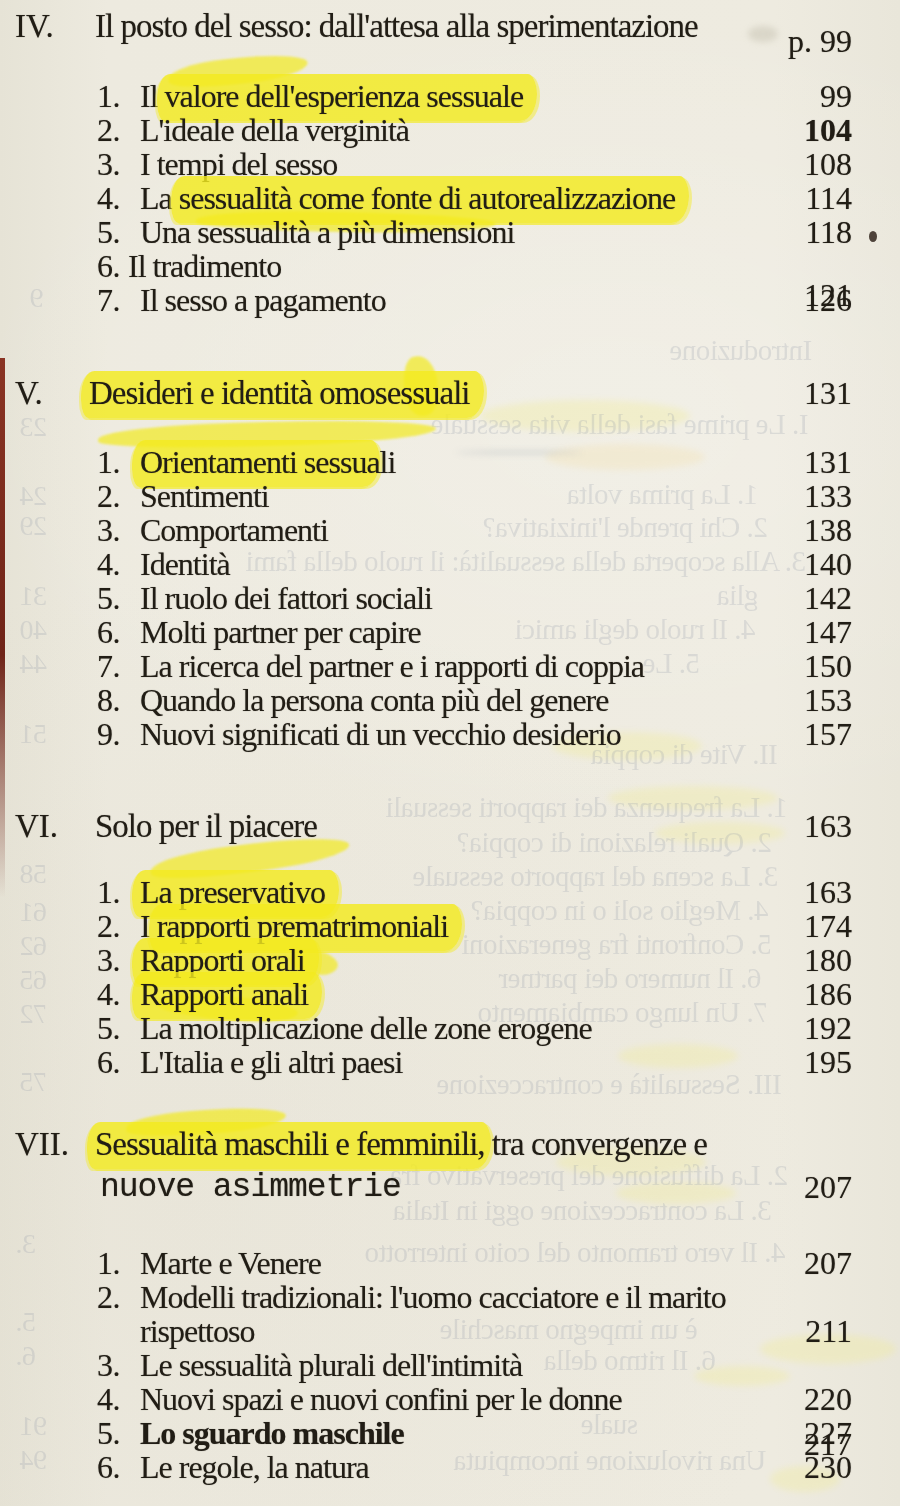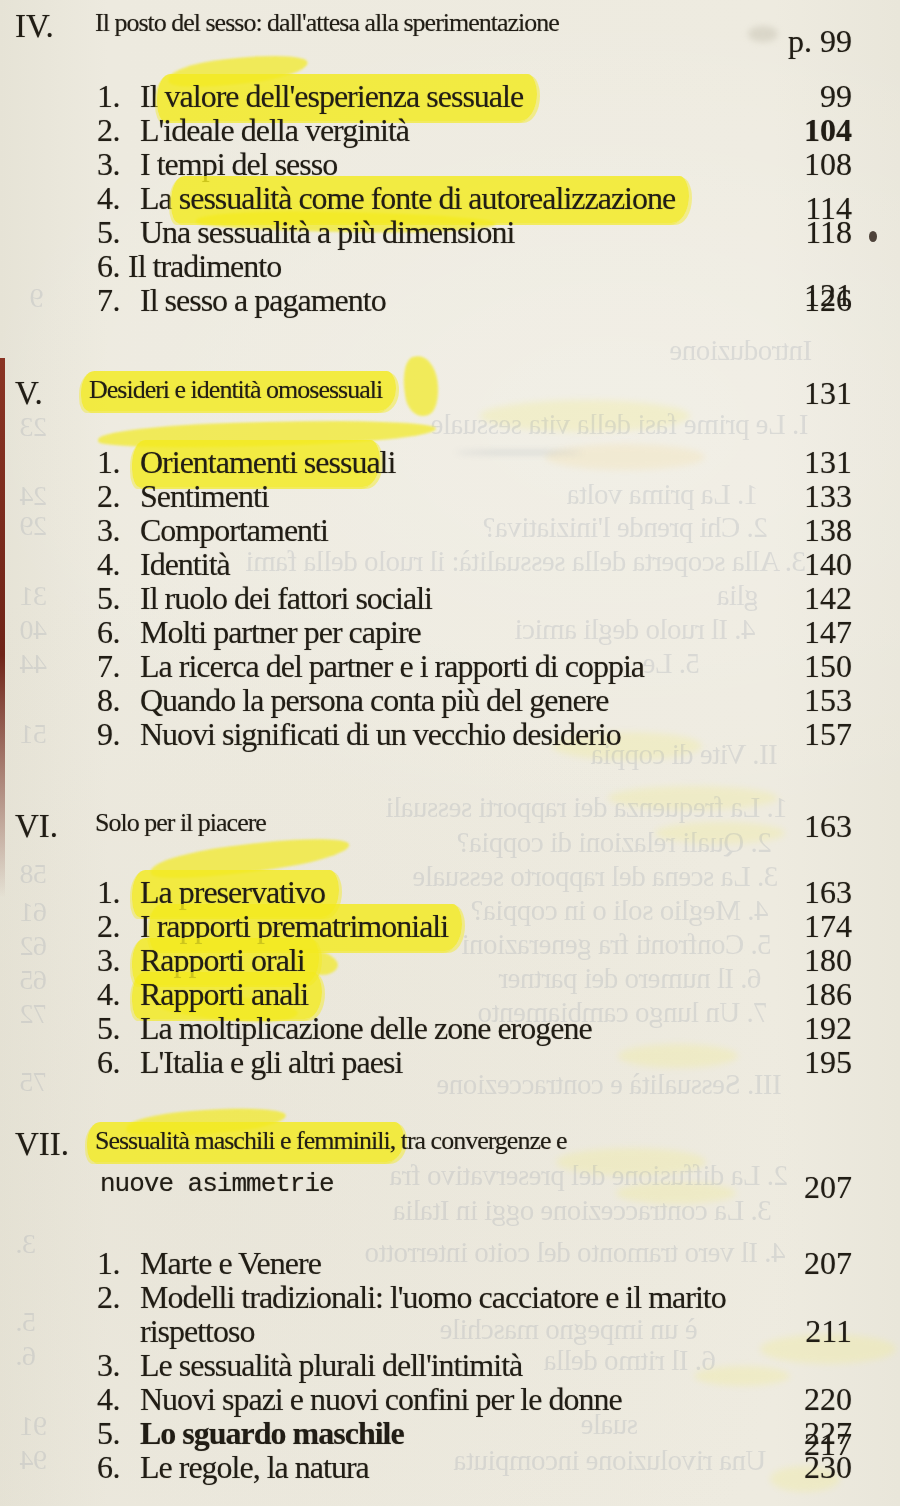--- a/index.html
+++ b/index.html
@@ -8,21 +8,21 @@
     font-family:"Liberation Serif","DejaVu Serif",serif;
     background:
       radial-gradient(1100px 700px at 68% 28%, rgba(255,255,255,.22), transparent 60%),
       radial-gradient(900px 900px at 20% 80%, rgba(220,215,200,.25), transparent 70%),
       linear-gradient(90deg,#e6e3d6,#edeadf 12%,#eeebe0 86%,#e9e6da),
       #ebe8dd;
   }
   .line{position:absolute;white-space:nowrap;line-height:1;z-index:3;color:#211d15;
         text-shadow:0 0 1px rgba(33,29,21,.45);}
   .numeral{font-size:33px;}
-  .heading{font-size:26px;letter-spacing:-1px;}
+  .heading{font-size:33px;letter-spacing:-1px;}
   .inum{font-size:32px;letter-spacing:-0.5px;}
   .itext{font-size:32px;letter-spacing:-1px;}
   .pg{font-size:32px;right:48px;text-align:right;letter-spacing:0;}
   .hl{background:rgba(243,234,30,.82);
       padding:4px 14px 7px 8px;margin:-4px -14px -7px -8px;
       border-radius:14px 10px 18px 8px / 55% 45% 60% 40%;
       box-shadow:3px 2px 0 rgba(243,234,30,.45), -2px 2px 0 rgba(243,234,30,.4);}
   .stroke{position:absolute;z-index:2;background:#f2ea26;opacity:.72;
       border-radius:45% 55% 50% 50% / 60% 50% 60% 40%;filter:blur(1px);}
   .ghost{position:absolute;z-index:1;font-size:29px;letter-spacing:-0.5px;white-space:nowrap;
@@ -48,21 +48,21 @@
     <div class="line itext" style="top: 80px; left: 140px;"><span>Il </span><span class="hl">valore dell'esperienza sessuale</span></div>
     <div class="line pg" style="top: 80px;">99</div>
     <div class="line inum" style="top: 114px; left: 97px;">2.</div>
     <div class="line itext" style="top: 114px; left: 140px;">L'ideale della verginità</div>
     <div class="line pg" style="top: 114px; font-weight: bold;">104</div>
     <div class="line inum" style="top: 148px; left: 97px;">3.</div>
     <div class="line itext" style="top: 148px; left: 140px;">I tempi del sesso</div>
     <div class="line pg" style="top: 148px;">108</div>
     <div class="line inum" style="top: 182px; left: 97px;">4.</div>
     <div class="line itext" style="top: 182px; left: 140px;"><span>La </span><span class="hl">sessualità come fonte di autorealizzazione</span></div>
-    <div class="line pg" style="top: 182px; margin-top: 10px;">114</div>
+    <div class="line pg" style="top: 182px;">114</div>
     <div class="line inum" style="top: 216px; left: 97px;">5.</div>
     <div class="line itext" style="top: 216px; left: 140px;">Una sessualità a più dimensioni</div>
     <div class="line pg" style="top: 216px;">118</div>
     <div class="line inum" style="top: 250px; left: 97px;">6.</div>
     <div class="line itext" style="top: 250px; left: 128px;">Il tradimento</div>
     <div class="line pg" style="top: 250px; margin-top: 29px;">121</div>
     <div class="line inum" style="top: 284px; left: 97px;">7.</div>
     <div class="line itext" style="top: 284px; left: 140px;">Il sesso a pagamento</div>
     <div class="line pg" style="top: 284px;">126</div>
     <div class="line numeral" style="top: 377px; left: 15px;">V.</div>

